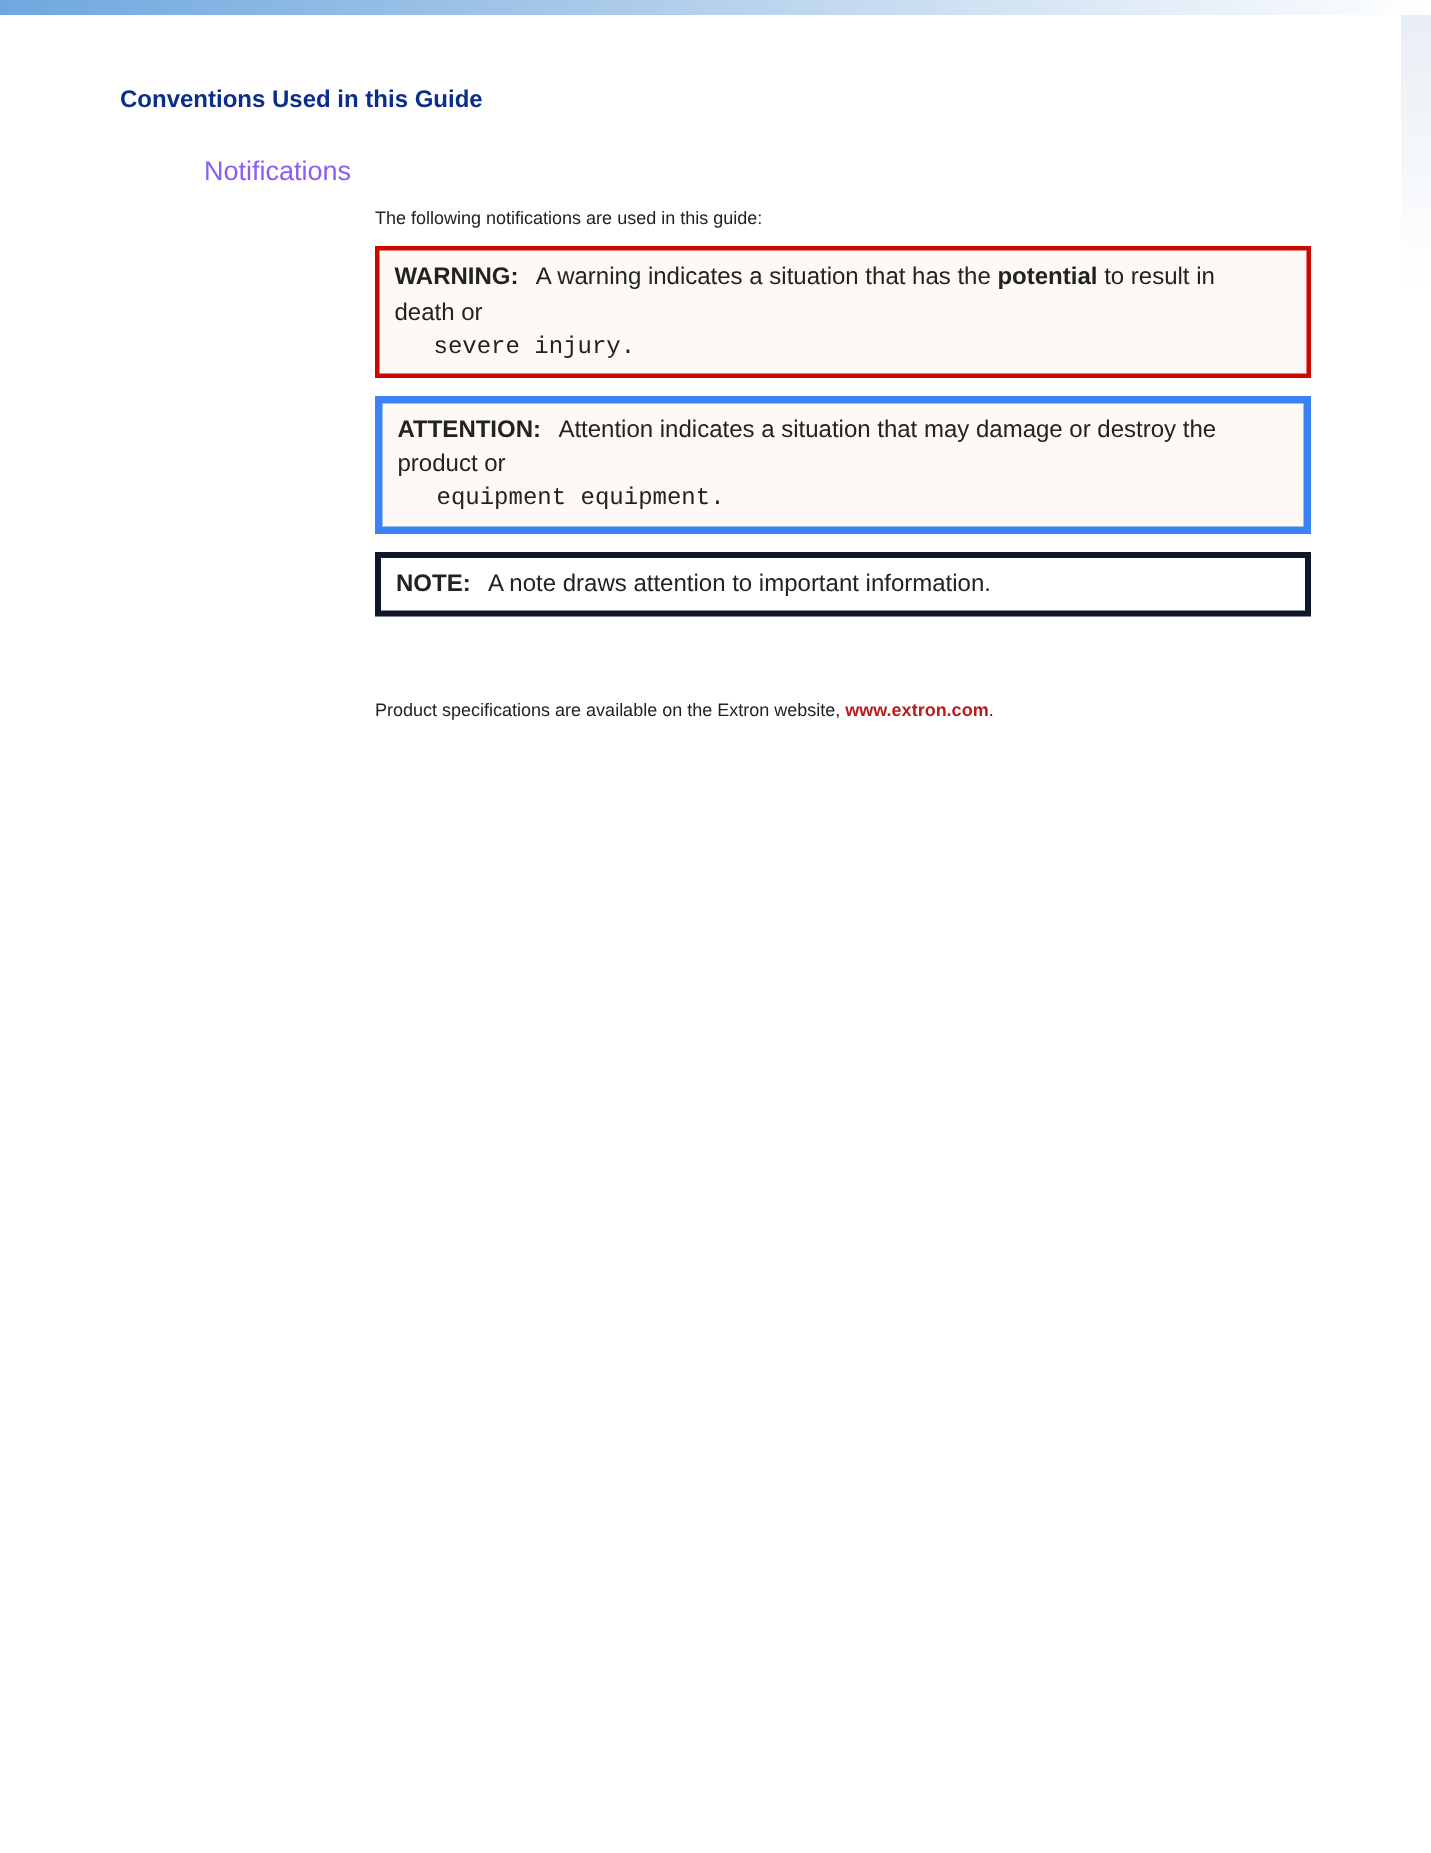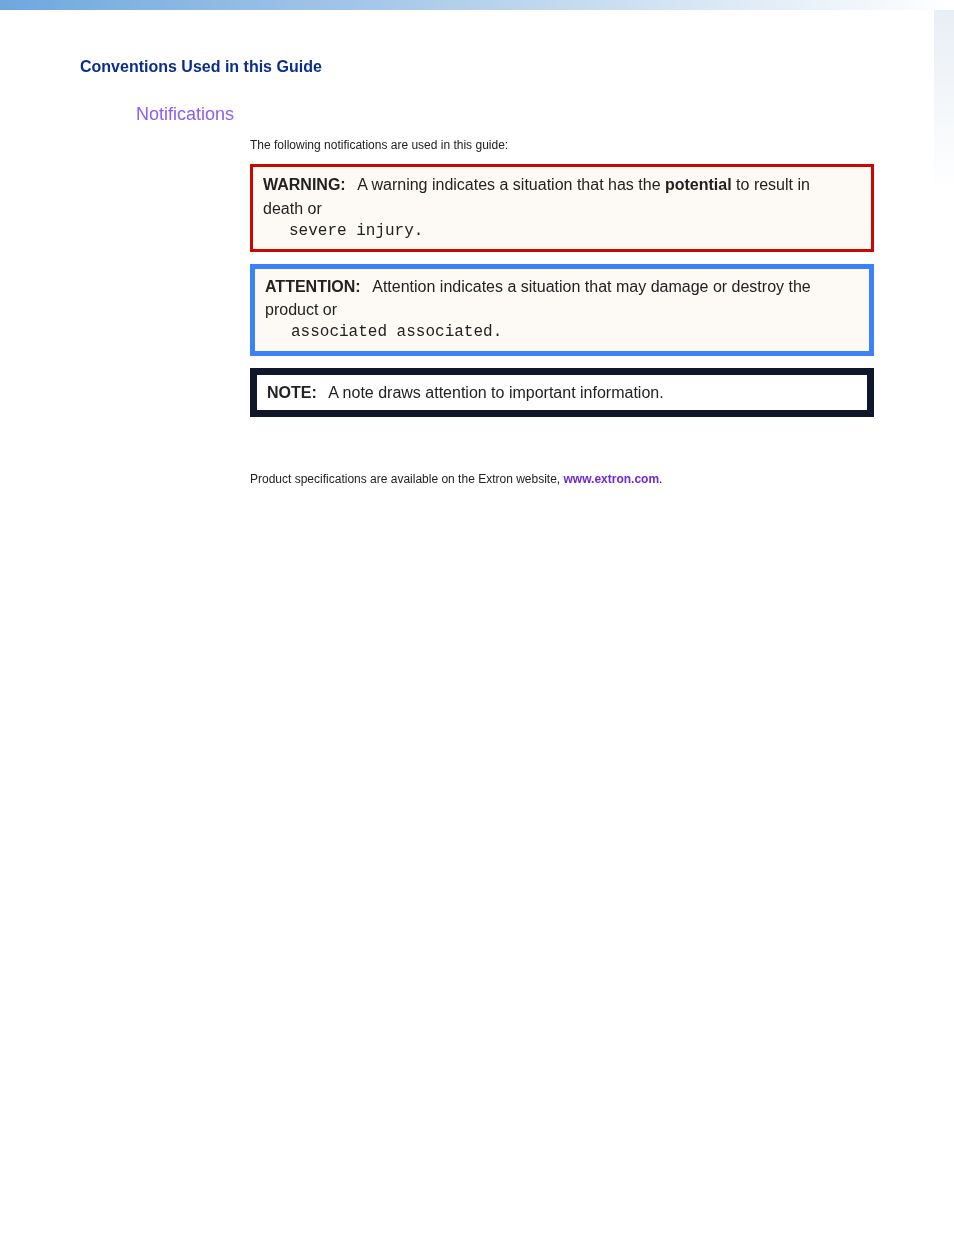--- a/index.html
+++ b/index.html
@@ -52,40 +52,40 @@
     line-height: 1.45;
     background: #fdf9f5;
   }
   .callout.warning {
     border: 3px solid #cc0700;
   }
   .callout.attention {
     border: 5px solid #3b82f6;
   }
   .callout.note {
-    border: 7px solid #0f172a;
+    border: 4px solid #0f172a;
     background: #ffffff;
   }
   .callout .label {
     font-weight: bold;
     margin-right: 8px;
   }
   .callout .indent {
     display: block;
     padding-left: 26px;
     font-family: Liberation Mono, monospace;
   }
   .bold-inline {
     font-weight: bold;
   }
   .section-gap {
     height: 42px;
   }
   a.link {
-    color: #6d28d9;
+    color: #b91c1c;
     font-weight: bold;
     text-decoration: none;
   }
 </style>
 </head>
 <body>
 
 <div class="top-band"></div>
 <div class="right-band"></div>
 
@@ -99,21 +99,21 @@
 
   <div class="callout warning">
     <span class="label">WARNING:</span>
     <span>A warning indicates a situation that has the </span><span class="bold-inline">potential</span><span> to result in death or</span>
     <span class="indent">severe injury.</span>
   </div>
 
   <div class="callout attention">
     <span class="label">ATTENTION:</span>
     <span>Attention indicates a situation that may damage or destroy the product or</span>
-    <span class="indent">associated associated.</span>
+    <span class="indent">equipment equipment.</span>
   </div>
 
   <div class="callout note">
     <span class="label">NOTE:</span>
     <span>A note draws attention to important information.</span>
   </div>
 
   <div class="section-gap"></div>
 
 

